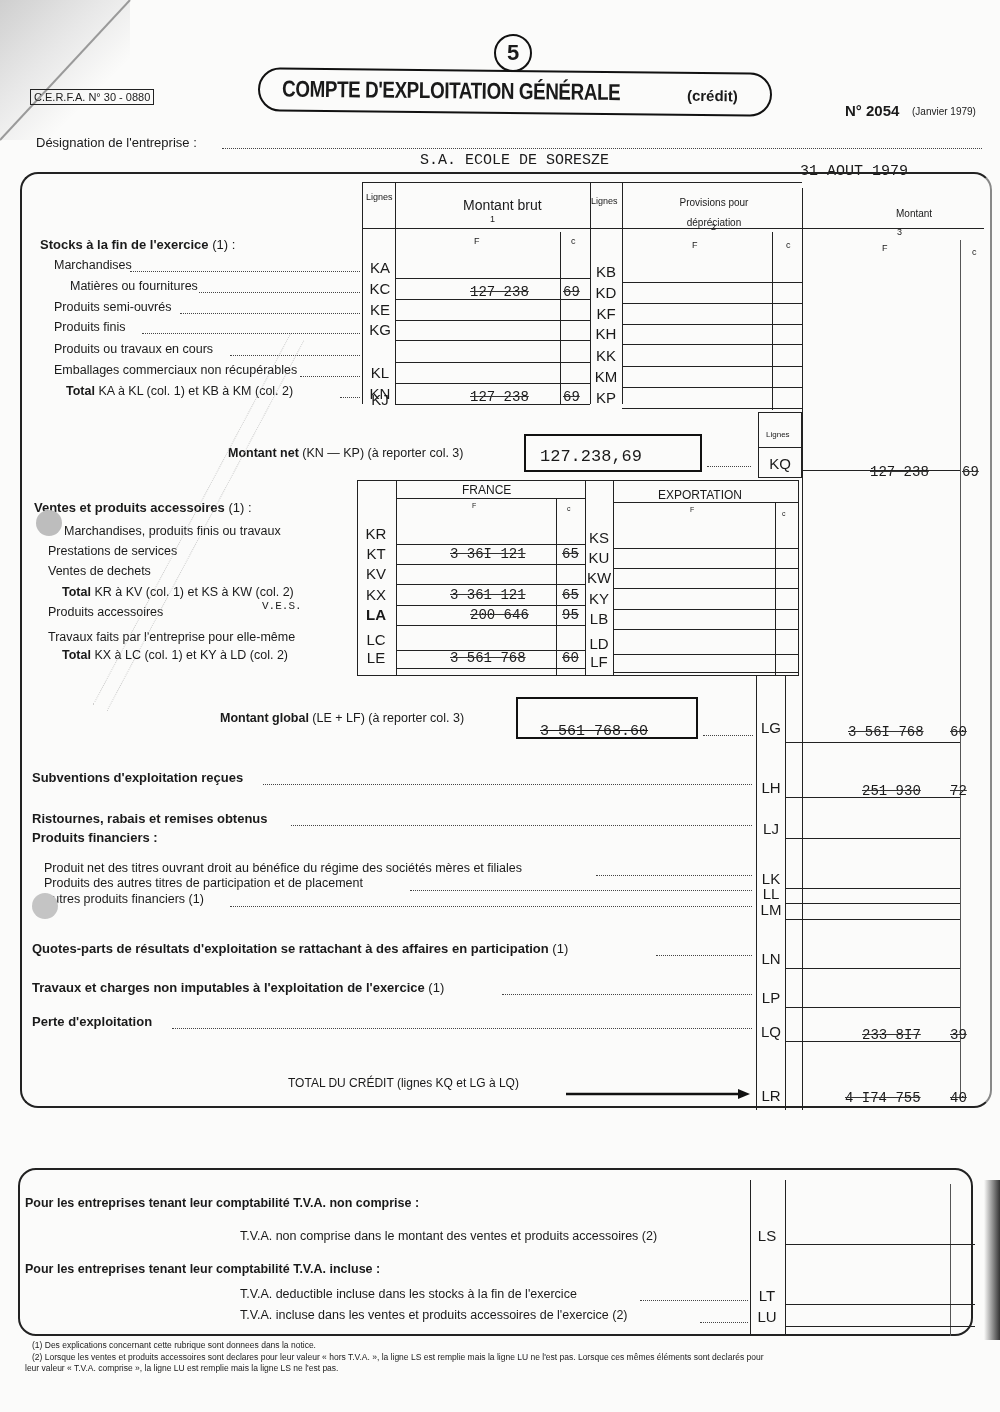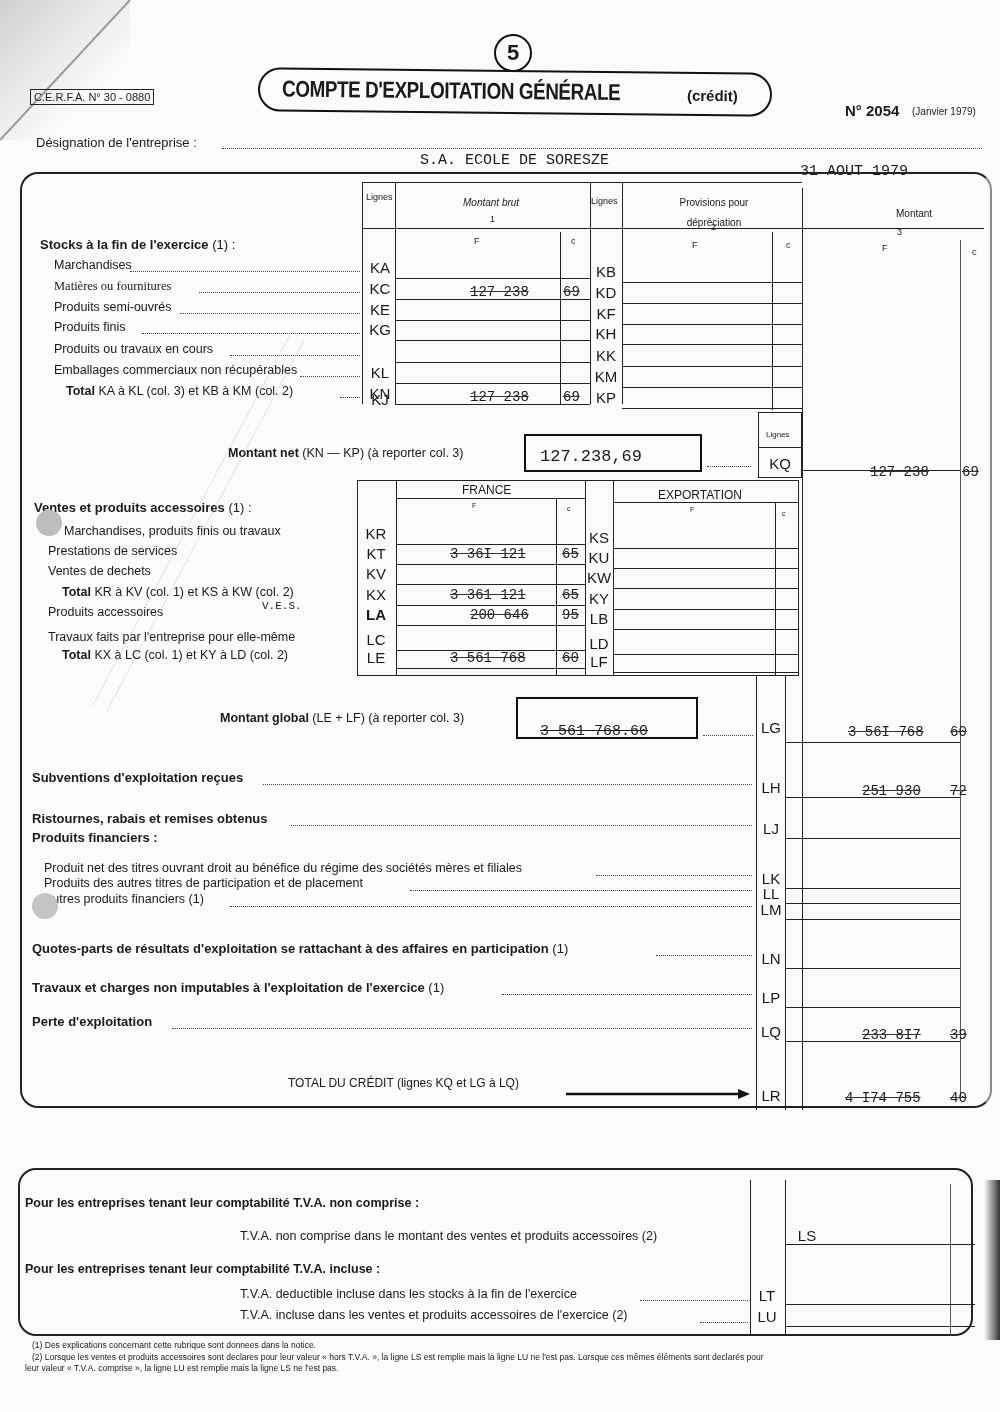--- a/index.html
+++ b/index.html
@@ -46,21 +46,21 @@
 <div class="line" style="left:590px;top:182px;width:1px;height:222px;"></div>
 <div class="line" style="left:622px;top:182px;width:1px;height:222px;"></div>
 <div class="line" style="left:802px;top:188px;width:1px;height:922px;"></div>
 <div class="line" style="left:560px;top:232px;width:1px;height:172px;"></div>
 <div class="line" style="left:772px;top:232px;width:1px;height:178px;"></div>
 <div class="line" style="left:960px;top:240px;width:1px;height:860px;background:#555;"></div>
 <div class="line" style="left:362px;top:182px;width:440px;height:1px;"></div>
 <div class="line" style="left:362px;top:228px;width:622px;height:1px;"></div>
 
 <div class="abs tiny" style="left:366px;top:192px;">Lignes</div>
-<div class="abs tiny" style="left:463px;top:197px;font-size:10px;font-style:italic;">Montant brut</div>
+<div class="abs tiny" style="left:463px;top:197px;font-size:14px;">Montant brut</div>
 <div class="abs tiny" style="left:490px;top:214px;">1</div>
 <div class="abs tiny" style="left:591px;top:196px;">Lignes</div>
 <div class="abs tiny" style="left:668px;top:193px;width:92px;text-align:center;font-size:10px;line-height:20px;">Provisions pour dépréciation</div>
 <div class="abs tiny" style="left:711px;top:222px;">2</div>
 <div class="abs tiny" style="left:876px;top:208px;font-size:10px;margin-left:20px;">Montant</div>
 <div class="abs tiny" style="left:897px;top:227px;">3</div>
 <div class="abs tiny" style="left:474px;top:236px;">F</div>
 <div class="abs tiny" style="left:571px;top:236px;">c</div>
 <div class="abs tiny" style="left:692px;top:240px;">F</div>
 <div class="abs tiny" style="left:786px;top:240px;">c</div>
@@ -71,21 +71,21 @@
 
 <div id="stocks-rows">
     <div class="lab" style="left:54px;top:258px;"><span>Marchandises</span></div>
     <div class="code" style="left:365px;top:259px;">KA</div>
     <div class="code" style="left:591px;top:263px;">KB</div>
     <div class="line" style="left:395px;top:278px;width:195px;height:1px;"></div>
     <div class="line" style="left:622px;top:282px;width:180px;height:1px;"></div>
     <div class="val mono" style="left:470px;top:263px;"></div>
     <div class="val mono" style="left:563px;top:263px;"></div>
     <div class="dots" style="left:129.6px;top:271px;width:230.4px;"></div>
-    <div class="lab" style="left:54px;top:279px;font-family:Liberation Serif, serif;"><span>Matières ou fournitures</span></div>
+    <div class="lab" style="left:70px;top:279px;"><span>Matières ou fournitures</span></div>
     <div class="code" style="left:365px;top:280px;">KC</div>
     <div class="code" style="left:591px;top:284px;">KD</div>
     <div class="line" style="left:395px;top:299px;width:195px;height:1px;"></div>
     <div class="line" style="left:622px;top:303px;width:180px;height:1px;"></div>
     <div class="val mono" style="left:470px;top:284px;">127 238</div>
     <div class="val mono" style="left:563px;top:284px;">69</div>
     <div class="dots" style="left:198.9px;top:292px;width:161.1px;"></div>
     <div class="lab" style="left:54px;top:300px;"><span>Produits semi-ouvrés</span></div>
     <div class="code" style="left:365px;top:301px;">KE</div>
     <div class="code" style="left:591px;top:305px;">KF</div>
@@ -111,21 +111,21 @@
     <div class="val mono" style="left:563px;top:347px;"></div>
     <div class="dots" style="left:230.4px;top:355px;width:129.6px;"></div>
     <div class="lab" style="left:54px;top:363px;"><span>Emballages commerciaux non récupérables</span></div>
     <div class="code" style="left:365px;top:364px;">KL</div>
     <div class="code" style="left:591px;top:368px;">KM</div>
     <div class="line" style="left:395px;top:383px;width:195px;height:1px;"></div>
     <div class="line" style="left:622px;top:387px;width:180px;height:1px;"></div>
     <div class="val mono" style="left:470px;top:368px;"></div>
     <div class="val mono" style="left:563px;top:368px;"></div>
     <div class="dots" style="left:299.7px;top:376px;width:60.30000000000001px;"></div>
-    <div class="lab" style="left:66px;top:384px;"><b>Total</b> <span>KA à KL (col. 3) et KB à KM (col. 2)</span></div>
+    <div class="lab" style="left:66px;top:384px;"><b>Total</b> <span>KA à KL (col. 1) et KB à KM (col. 2)</span></div>
     <div class="code" style="left:365px;top:385px;">KN</div>
     <div class="code" style="left:591px;top:389px;">KP</div>
     <div class="line" style="left:395px;top:404px;width:195px;height:1px;"></div>
     <div class="line" style="left:622px;top:408px;width:180px;height:1px;"></div>
     <div class="val mono" style="left:470px;top:389px;">127 238</div>
     <div class="val mono" style="left:563px;top:389px;">69</div>
     <div class="dots" style="left:340px;top:397px;width:20px;"></div>
   </div>
 
 <div class="abs" style="left:228px;top:446px;font-size:12.5px;"><span class="b">Montant net</span> <span>(KN — KP) (à reporter col. 3)</span></div>
@@ -281,21 +281,21 @@
 <div class="line" style="left:785px;top:1106px;width:175px;height:1px;"></div>
 <div class="val mono" style="left:845px;top:1090px;">4 I74 755</div>
 <div class="val mono" style="left:950px;top:1090px;">40</div>
 
 <div class="abs" style="left:18px;top:1168px;width:955px;height:168px;border:2px solid #222;border-radius:18px;box-sizing:border-box;"></div>
 <div class="line" style="left:750px;top:1180px;width:1px;height:156px;"></div>
 <div class="line" style="left:785px;top:1180px;width:1px;height:156px;"></div>
 <div class="line" style="left:950px;top:1184px;width:1px;height:152px;background:#555;"></div>
 <div class="abs b" style="left:25px;top:1196px;font-size:12.5px;">Pour les entreprises tenant leur comptabilité T.V.A. non comprise :</div>
 <div class="abs" style="left:240px;top:1229px;font-size:12.5px;">T.V.A. non comprise dans le montant des ventes et produits accessoires (2)</div>
-<div class="code" style="left:752px;top:1227px;margin-left:40px;">LS</div>
+<div class="code" style="left:752px;top:1227px;">LS</div>
 <div class="line" style="left:785px;top:1244px;width:190px;height:1px;"></div>
 <div class="abs b" style="left:25px;top:1262px;font-size:12.5px;">Pour les entreprises tenant leur comptabilité T.V.A. incluse :</div>
 <div class="abs" style="left:240px;top:1287px;font-size:12.5px;">T.V.A. deductible incluse dans les stocks à la fin de l'exercice</div>
 <div class="dots" style="left:640px;top:1300px;width:108px;"></div>
 <div class="code" style="left:752px;top:1287px;">LT</div>
 <div class="line" style="left:785px;top:1304px;width:190px;height:1px;"></div>
 <div class="abs" style="left:240px;top:1308px;font-size:12.5px;">T.V.A. incluse dans les ventes et produits accessoires de l'exercice (2)</div>
 <div class="dots" style="left:700px;top:1322px;width:48px;"></div>
 <div class="code" style="left:752px;top:1308px;">LU</div>
 <div class="line" style="left:785px;top:1326px;width:190px;height:1px;"></div>

